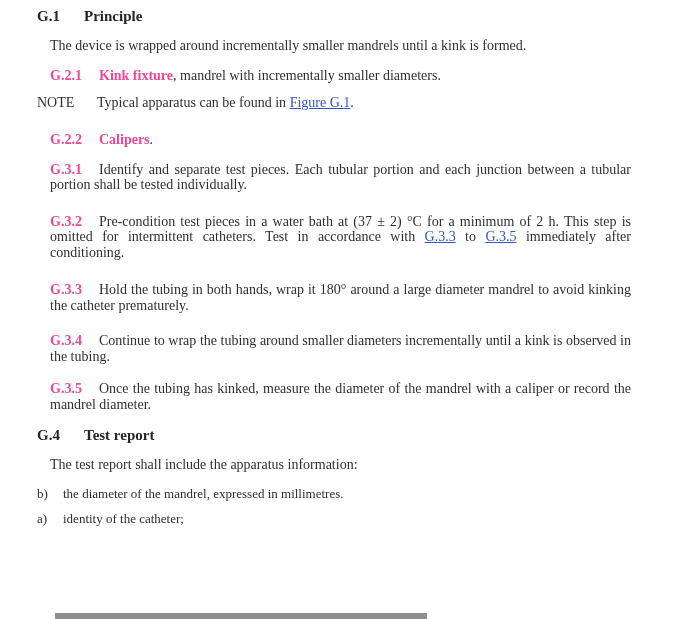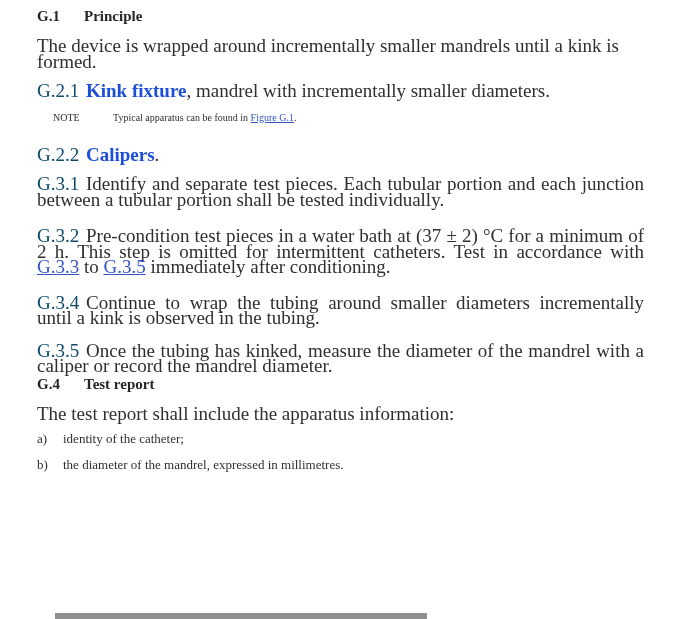--- a/index.html
+++ b/index.html
@@ -29,42 +29,42 @@
     line-height: 20px;
     color: #262626;
     margin: 0;
   }
   .clause-heading .h-num {
     display: inline-block;
     width: 47px;
   }
   
   .para {
-    font-size: 19px;
+    font-size: 14px;
     line-height: 15.5px;
-    margin: 0;
+    margin: 13px;
   }
   .para.justified {
     text-align: justify;
   }
   .p-num {
     display: inline-block;
     width: 49px;
-    font-weight: normal;
-    color: #0c4a6e;
+    font-weight: bold;
+    color: #ec4899;
   }
   .term {
     font-weight: bold;
-    color: #1d4ed8;
+    color: #ec4899;
   }
   
   .note {
-    font-size: 10px;
+    font-size: 14px;
     line-height: 14px;
-    margin: 16px;
+    margin: 0;
   }
   .note-label {
     display: inline-block;
     width: 60px;
   }
   
   .list-item {
     font-size: 13px;
     line-height: 15.5px;
     margin: 0;
@@ -125,38 +125,41 @@
 
 
   <p class="para justified mt14">
     <span class="p-num">G.3.1</span><span>Identify and separate test pieces. Each tubular portion and each junction between a tubular portion shall be tested individually.</span>
   </p>
 
   <p class="para justified mt21">
     <span class="p-num">G.3.2</span><span>Pre-condition test pieces in a water bath at (37 ± 2) °C for a minimum of 2 h. This step is omitted for intermittent catheters. Test in accordance with </span><a class="doclink">G.3.3</a><span> to </span><a class="doclink">G.3.5</a><span> immediately after conditioning.</span>
   </p>
 
+  <p class="para justified mt22">
+    <span class="p-num">G.3.3</span><span>Hold the tubing in both hands, wrap it 180° around a large diameter mandrel to avoid kinking the catheter prematurely.</span>
+  </p>
 
   <p class="para justified mt20">
     <span class="p-num">G.3.4</span><span>Continue to wrap the tubing around smaller diameters incrementally until a kink is observed in the tubing.</span>
   </p>
 
   <p class="para justified mt17">
     <span class="p-num">G.3.5</span><span>Once the tubing has kinked, measure the diameter of the mandrel with a caliper or record the mandrel diameter.</span>
   </p>
 
   <div class="clause-heading mt23">
     <span class="h-num">G.4</span><span>Test report</span>
   </div>
 
   <p class="para mt12">The test report shall include the apparatus information:</p>
 
   <p class="list-item mt10">
-    <span class="li-marker">a)</span><span>identity of the catheter;</span>
+    <span class="li-marker">b)</span><span>the diameter of the mandrel, expressed in millimetres.</span>
   </p>
 
   <p class="list-item mt10">
-    <span class="li-marker">b)</span><span>the diameter of the mandrel, expressed in millimetres.</span>
+    <span class="li-marker">a)</span><span>identity of the catheter;</span>
   </p>
 
 </div>
 
 <div class="bottom-bar"></div>
 
 </body></html>

